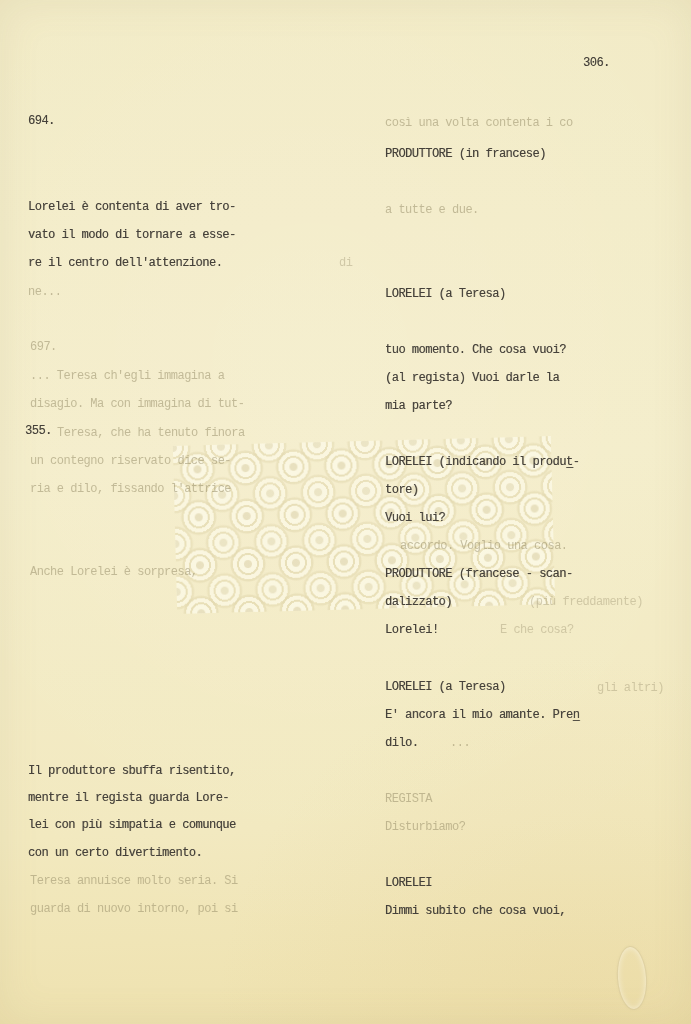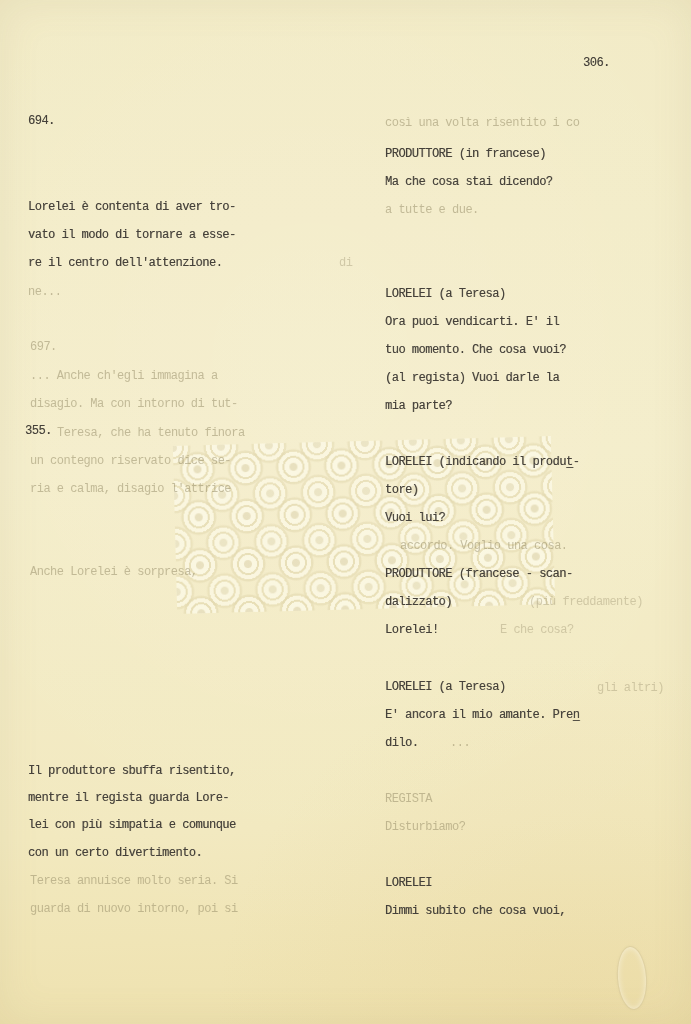--- a/index.html
+++ b/index.html
@@ -80,54 +80,52 @@
   <div class="ln dark" style="left:25px;top:425px">355.</div>
 
   <div class="ln dark" style="left:28px;top:765px">Il produttore sbuffa risentito,</div>
   <div class="ln dark" style="left:28px;top:792px">mentre il regista guarda Lore-</div>
   <div class="ln dark" style="left:28px;top:819px">lei con più simpatia e comunque</div>
   <div class="ln dark" style="left:28px;top:847px">con un certo divertimento.</div>
 
   <div class="ln faint lighter" style="left:307px;top:257px">di</div>
   <div class="ln faint" style="left:28px;top:286px">ne...</div>
   <div class="ln faint" style="left:30px;top:341px">697.</div>
-  <div class="ln faint" style="left:30px;top:370px">... Anche ch'egli immagina a</div>
-  <div class="ln faint" style="left:30px;top:398px">disagio. Ma con intorno di tut-</div>
+  <div class="ln faint" style="left:30px;top:370px">... Teresa ch'egli immagina a</div>
+  <div class="ln faint" style="left:30px;top:398px">disagio. Ma con immagina di tut-</div>
   <div class="ln faint" style="left:57px;top:427px">Teresa, che ha tenuto finora</div>
   <div class="ln faint" style="left:30px;top:455px">un contegno riservato dice se-</div>
-  <div class="ln faint" style="left:30px;top:483px">ria e calma, disagio l'attrice</div>
+  <div class="ln faint" style="left:30px;top:483px">ria e dilo, fissando l'attrice</div>
   <div class="ln faint" style="left:30px;top:566px">Anche Lorelei è sorpresa,</div>
   <div class="ln faint" style="left:30px;top:875px">Teresa annuisce molto seria. Si</div>
   <div class="ln faint" style="left:30px;top:903px">guarda di nuovo intorno, poi si</div>
 
   <div class="ln dark" style="left:385px;top:148px">PRODUTTORE (in francese)</div>
-  <div class="ln dark" style="left:385px;top:176px">Ma che cosa stai dicendo?</div>
 
   <div class="ln dark" style="left:385px;top:288px">LORELEI (a Teresa)</div>
-  <div class="ln dark" style="left:385px;top:316px">Ora puoi vendicarti. E' il</div>
   <div class="ln dark" style="left:385px;top:344px">tuo momento. Che cosa vuoi?</div>
   <div class="ln dark" style="left:385px;top:372px">(al regista) Vuoi darle la</div>
   <div class="ln dark" style="left:385px;top:400px">mia parte?</div>
 
   <div class="ln dark" style="left:385px;top:456px">LORELEI (indicando il produt̲-</div>
   <div class="ln dark" style="left:385px;top:484px">tore)</div>
   <div class="ln dark" style="left:385px;top:512px">Vuoi lui?</div>
 
   <div class="ln dark" style="left:385px;top:568px">PRODUTTORE (francese - scan-</div>
   <div class="ln dark" style="left:385px;top:596px">dalizzato)</div>
   <div class="ln dark" style="left:385px;top:624px">Lorelei!</div>
 
   <div class="ln dark" style="left:385px;top:681px">LORELEI (a Teresa)</div>
   <div class="ln dark" style="left:385px;top:709px">E' ancora il mio amante. Pren̲</div>
   <div class="ln dark" style="left:385px;top:737px">dilo.</div>
 
   <div class="ln dark" style="left:385px;top:877px">LORELEI</div>
   <div class="ln dark" style="left:385px;top:905px">Dimmi subito che cosa vuoi,</div>
 
-  <div class="ln faint" style="left:385px;top:117px">così una volta risentito i co</div>
+  <div class="ln faint" style="left:385px;top:117px">così una volta contenta i co</div>
   <div class="ln faint" style="left:385px;top:204px">a tutte e due.</div>
   <div class="ln faint" style="left:400px;top:540px">accordo. Voglio una cosa.</div>
   <div class="ln faint lighter" style="left:497px;top:596px">(più freddamente)</div>
   <div class="ln faint lighter" style="left:468px;top:624px">E che cosa?</div>
   <div class="ln faint lighter" style="left:565px;top:682px">gli altri)</div>
   <div class="ln faint" style="left:450px;top:737px">...</div>
   <div class="ln faint" style="left:385px;top:793px">REGISTA</div>
   <div class="ln faint" style="left:385px;top:821px">Disturbiamo?</div>
 
 </div>

